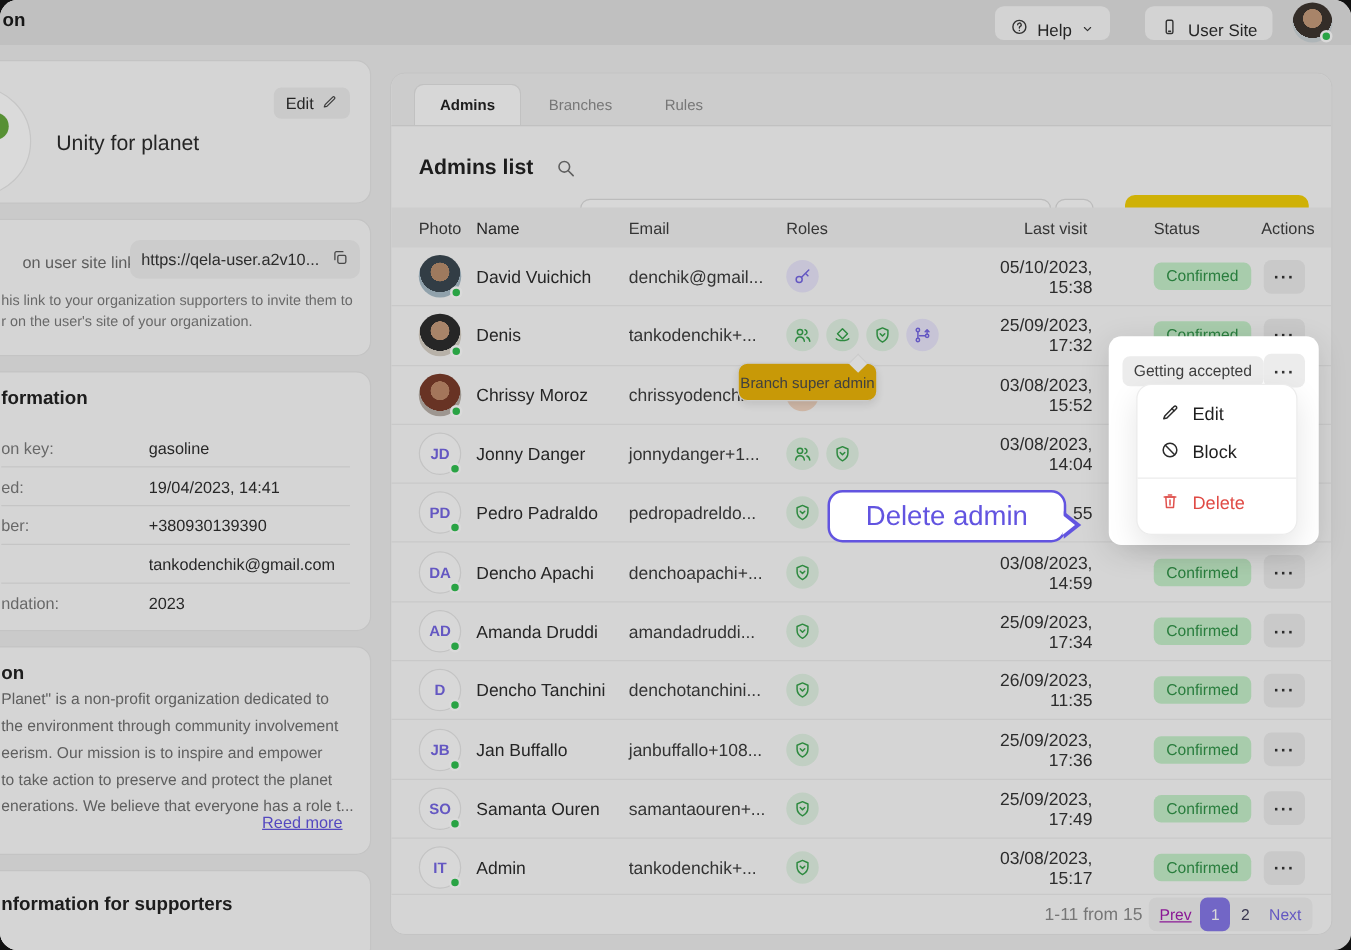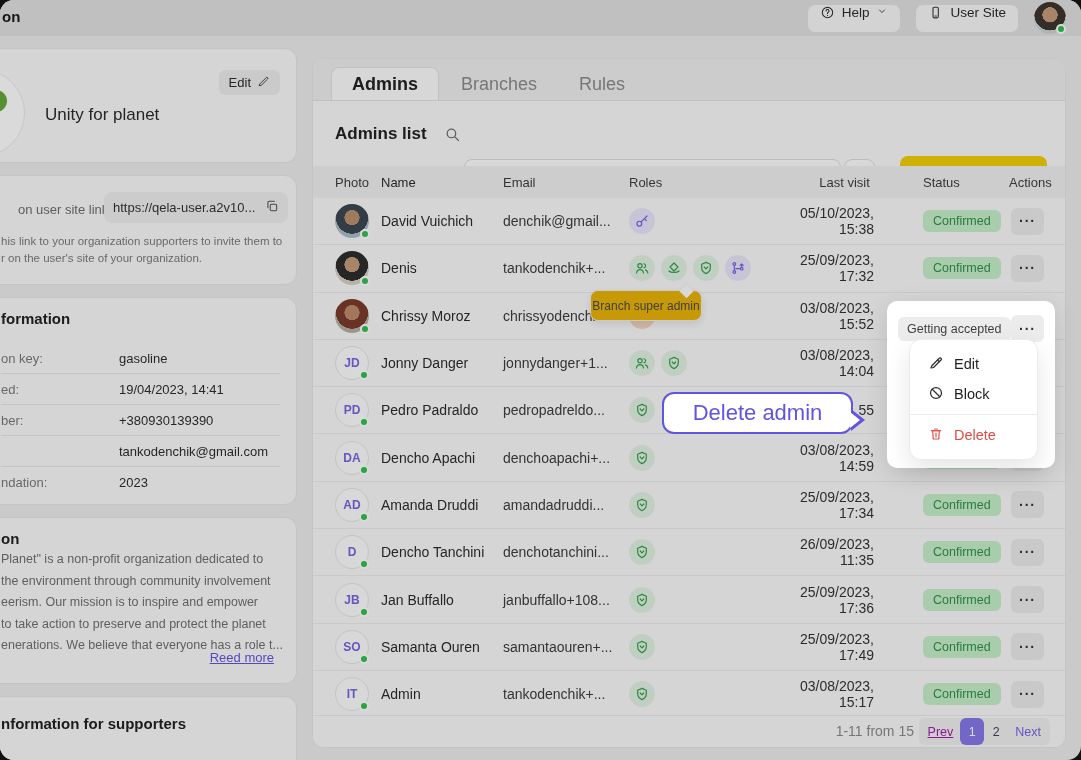--- a/index.html
+++ b/index.html
@@ -1,21 +1,21 @@
 <!DOCTYPE html>
 <html><head>
 <meta charset="utf-8">
 <style>
   html,body{margin:0;padding:0;background:#111;font-family:"Liberation Sans","DejaVu Sans",sans-serif;}
   .app{position:relative;width:1081px;height:760px;border-radius:14px;overflow:hidden;background:#ededed;}
   
   .topbar{position:absolute;left:0;top:0;width:100%;height:36px;background:#e1e1e1;}
   .tb-title{position:absolute;left:2px;top:8px;font-size:15px;font-weight:700;color:#191919;}
   .tb-right{position:absolute;right:15px;top:2px;height:32px;display:flex;align-items:center;gap:16px;}
-  .tb-btn{height:27px;background:#f7f7f7;border-radius:7px;display:flex;align-items:flex-start;gap:7px;padding:0 12px;font-size:13.5px;color:#2b2b2b;cursor:pointer;}
+  .tb-btn{height:27px;background:#f7f7f7;border-radius:7px;display:flex;align-items:flex-end;gap:7px;padding:0 12px;font-size:13.5px;color:#2b2b2b;cursor:pointer;margin-left:12px;}
   .tb-btn svg{width:15px;height:15px;stroke:#3a3a3a;}
   .tb-btn .chev svg{width:12px;height:12px;}
   .tb-avatar{position:relative;width:32px;height:32px;border-radius:50%;
     background:radial-gradient(circle at 50% 40%,#c59b7b 0 30%,#3c342e 31% 62%,#ccd4d8 63%);}
   .dot{position:absolute;right:0;bottom:0;width:10px;height:10px;border-radius:50%;background:#2fbf4f;border:2px solid #fff;box-sizing:border-box;}
   
   .card{position:absolute;left:-24px;width:321px;background:#fafafa;border:1px solid #e5e5e5;border-radius:12px;box-sizing:border-box;}
   .card1{top:48px;height:115px;}
   .org-logo{position:absolute;left:-40px;top:20px;width:86px;height:86px;border-radius:50%;background:#fff;border:1px solid #e8e8e8;overflow:hidden;}
   .org-logo svg{position:absolute;left:28px;top:18px;width:46px;height:52px;}
@@ -36,21 +36,21 @@
   .info-row .val{color:#2d2d2d;}
   .card4{top:517px;height:167px;}
   .about-title{position:absolute;left:24px;top:12px;font-size:15px;font-weight:700;color:#222;}
   .about-lines{position:absolute;left:24px;top:31px;font-size:12.5px;line-height:21.5px;color:#6f6f6f;}
   .read-more{position:absolute;right:22px;top:132px;font-size:13px;color:#6254e0;text-decoration:underline;cursor:pointer;}
   .card5{top:696px;height:74px;}
   .sup-title{position:absolute;left:24px;top:18px;font-size:15px;font-weight:700;color:#222;}
   
   .panel{position:absolute;left:312px;top:58px;width:754px;height:690px;background:#fafafa;border:1px solid #e6e6e6;border-radius:12px;box-sizing:border-box;overflow:hidden;}
   .tabstrip{position:absolute;left:0;top:0;width:100%;height:42px;background:#efefef;border-bottom:1px solid #e2e2e2;display:flex;align-items:flex-end;padding-left:18px;box-sizing:border-box;}
-  .tab{height:32px;padding:0 20px;display:flex;align-items:center;font-size:18px;color:#8b8b8b;cursor:pointer;border-radius:8px 8px 0 0;margin-right:2px;}
+  .tab{height:32px;padding:0 20px;display:flex;align-items:center;font-size:12px;color:#8b8b8b;cursor:pointer;border-radius:8px 8px 0 0;margin-right:2px;}
   .tab.active{background:#fcfcfc;color:#222;font-weight:700;border:1px solid #e2e2e2;border-bottom:none;}
   .listbar{position:absolute;left:0;top:42px;width:100%;height:65px;}
   .list-title{position:absolute;left:22px;top:23px;font-size:17px;font-weight:700;color:#222;}
   .search-ic{position:absolute;left:131px;top:25px;width:17px;height:17px;stroke:#6f6f6f;cursor:pointer;}
   .search-input{position:absolute;left:151px;top:58px;width:377px;height:34px;border:1px solid #dcdcdc;border-radius:8px;background:#fdfdfd;box-sizing:border-box;font-size:13.5px;color:#333;padding:0 12px;font-family:inherit;}
   .search-input::placeholder{color:#a0a0a0;}
   .clear-btn{position:absolute;left:531px;top:58px;width:31px;height:34px;background:#fdfdfd;border:1px solid #dcdcdc;border-radius:8px;box-sizing:border-box;display:flex;align-items:center;justify-content:center;font-size:14px;color:#444;cursor:pointer;}
   .add-btn{position:absolute;left:587px;top:55px;width:147px;height:40px;background:#f2cf06;border-radius:8px;display:flex;align-items:center;justify-content:center;font-size:14.5px;color:#2b2b2b;cursor:pointer;}
   .thead{position:absolute;left:0;top:107px;width:100%;height:32px;background:#f0f0f0;display:flex;align-items:center;padding-left:22px;box-sizing:border-box;font-size:13px;color:#3e3e3e;}
   .tbody{position:absolute;left:0;top:139px;width:100%;}
@@ -78,21 +78,21 @@
   .pager{position:absolute;right:15px;top:2px;height:27px;background:#f0f0f0;border-radius:6px;display:flex;align-items:center;padding:0 2px;}
   .pg{height:27px;min-width:24px;padding:0 7px;display:flex;align-items:center;justify-content:center;font-size:12.5px;border-radius:6px;cursor:pointer;box-sizing:border-box;}
   .pg.prev{color:#a21caf;text-decoration:underline;}
   .pg.num{color:#44415e;}
   .pg.num.active{background:#8577e8;color:#fff;}
   .pg.next{color:#7566e3;}
   
   .dim{position:absolute;inset:0;background:rgba(10,10,10,0.15);z-index:50;pointer-events:none;}
   .role-tip{position:absolute;left:590px;top:290px;width:110px;height:29px;background:#eab308;border:1px solid #eee;border-radius:8px;box-shadow:0 3px 8px rgba(0,0,0,.10);display:flex;align-items:center;justify-content:center;font-size:12px;color:#4a4a4a;z-index:20;}
   .role-tip .tip-arrow{position:absolute;left:90px;top:-6px;width:10px;height:10px;background:#fdfdfd;border-left:1px solid #eee;border-top:1px solid #eee;transform:rotate(45deg);}
-  .spotlight{position:absolute;left:887px;top:301px;width:168px;height:167px;background:#fff;border-radius:10px;box-shadow:0 6px 24px rgba(0,0,0,.12);z-index:60;}
+  .spotlight{position:absolute;left:887px;top:269px;width:168px;height:167px;background:#fff;border-radius:10px;box-shadow:0 6px 24px rgba(0,0,0,.12);z-index:60;}
   .sp-badge{position:absolute;left:11px;top:16px;height:24px;padding:0 9px;background:#ececec;border-radius:6px;display:flex;align-items:center;font-size:12.5px;color:#3f3f3f;}
   .sp-dots{position:absolute;left:122px;top:14px;}
   .menu{position:absolute;left:22px;top:38px;width:129px;background:#fff;border:1px solid #ececec;border-radius:12px;box-shadow:0 10px 24px rgba(0,0,0,.10);box-sizing:border-box;padding:9px 0;}
   .menu-item{height:30px;display:flex;align-items:center;gap:10px;padding:0 18px;font-size:14.5px;color:#1f1f1f;cursor:pointer;}
   .menu-item svg{width:16px;height:16px;stroke:#2b2b2b;}
   .menu-item.danger{color:#e04b45;}
   .menu-item.danger svg{stroke:#e0524e;}
   .menu-sep{height:1px;background:#ececec;margin:5px 0;}
   .bubble{position:absolute;left:662px;top:392px;width:191px;height:42px;background:#fff;border:2px solid #6254e0;border-radius:12px;box-sizing:border-box;display:flex;align-items:center;justify-content:center;font-size:22px;color:#6254e0;z-index:70;}
   .bub-arrow-o{position:absolute;right:-14px;top:15px;width:0;height:0;border-top:11px solid transparent;border-bottom:11px solid transparent;border-left:14px solid #6254e0;}

